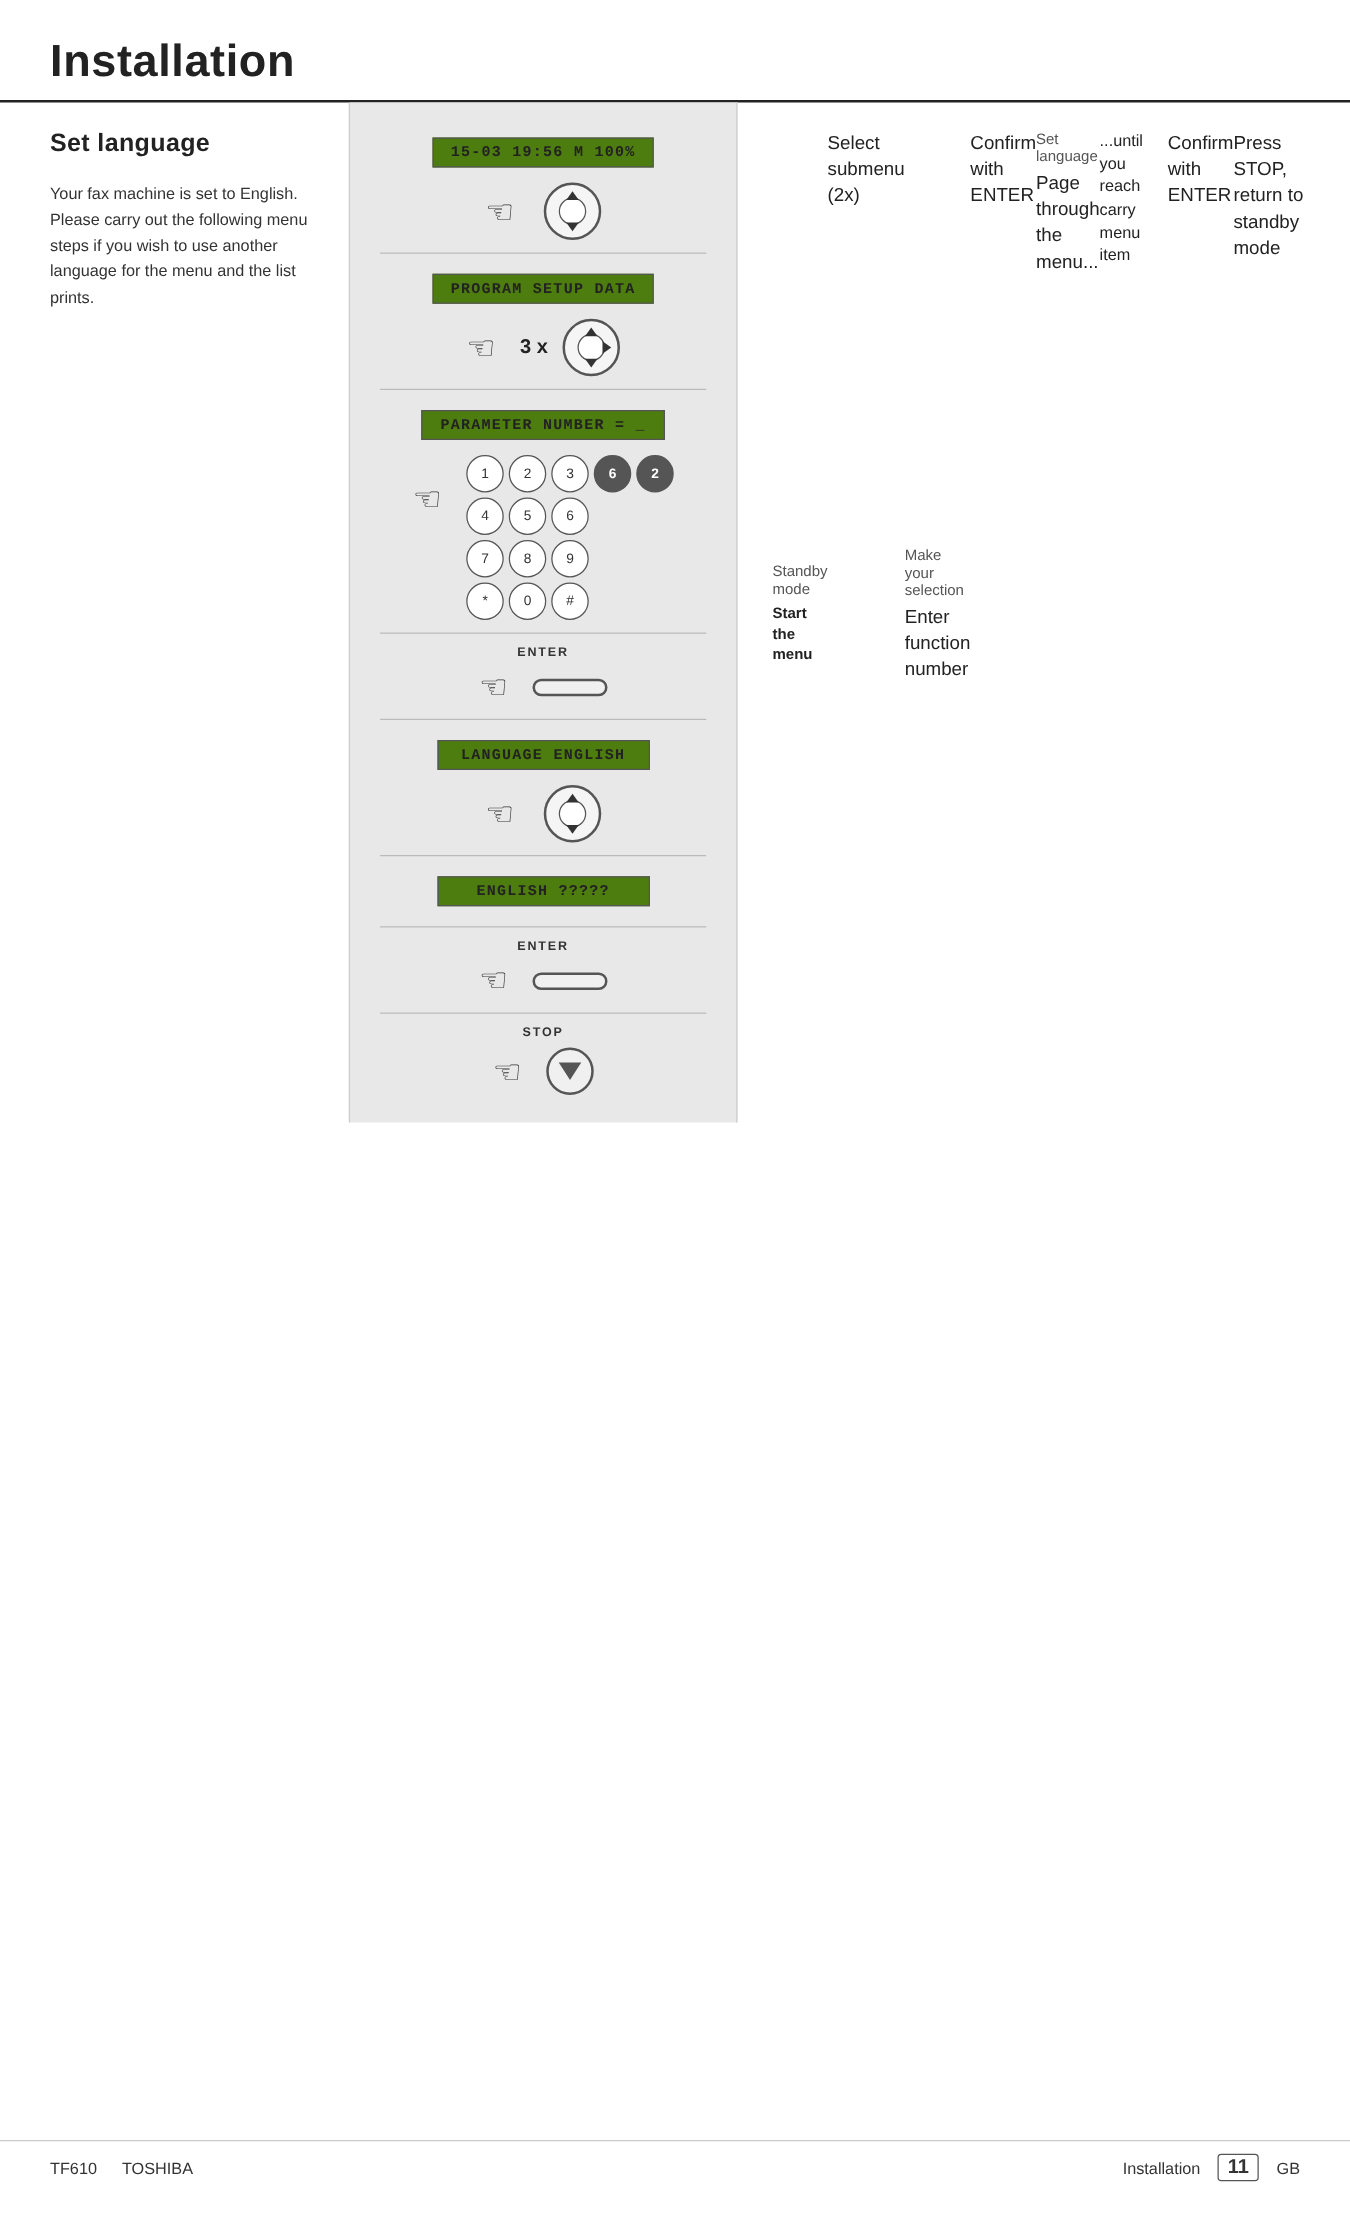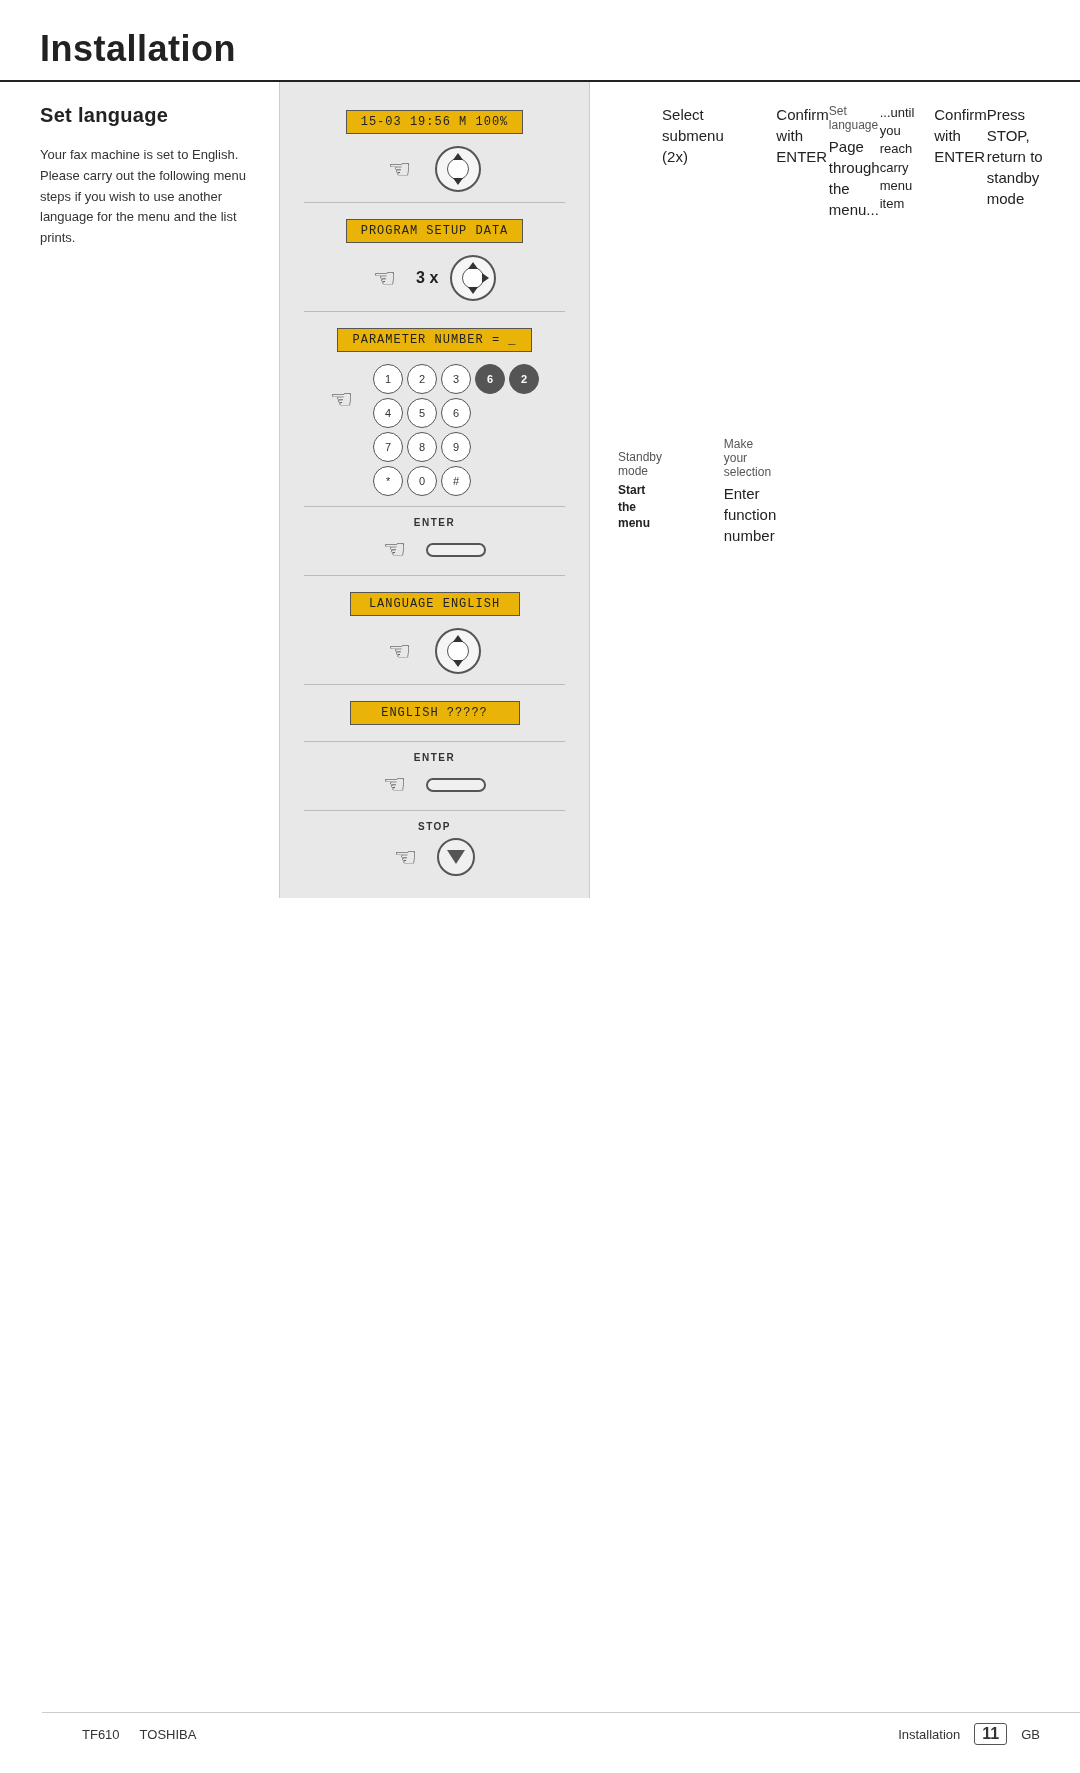--- a/index.html
+++ b/index.html
@@ -70,23 +70,23 @@
     }
     .step-text {
       font-size: 15px;
       line-height: 1.4;
       color: #222;
     }
 
     
     .lcd-box {
       border: 1.5px solid #555;
-      background: #eab308;
+      background: #4d7c0f;
       font-size: 12px;
-      font-weight: normal;
+      font-weight: bold;
       font-family: 'Courier New', monospace;
       padding: 4px 14px;
       letter-spacing: 1px;
       text-align: center;
       min-width: 170px;
       margin: 6px auto;
       display: block;
     }
 
     
@@ -248,21 +248,20 @@
       left: 0; right: 0;
       display: flex;
       flex-direction: row;
       justify-content: space-between;
       align-items: center;
       padding: 0 40px;
       font-size: 13px;
       color: #333;
       border-top: 1px solid #ccc;
       padding-top: 10px;
-      margin-left: 42px;
     }
     .footer-left { display: flex; gap: 20px; }
     .footer-right { display: flex; gap: 14px; align-items: center; }
     .page-num-box {
       border: 1.5px solid #555;
       border-radius: 3px;
       padding: 1px 7px;
       font-size: 16px;
       font-weight: bold;
     }

